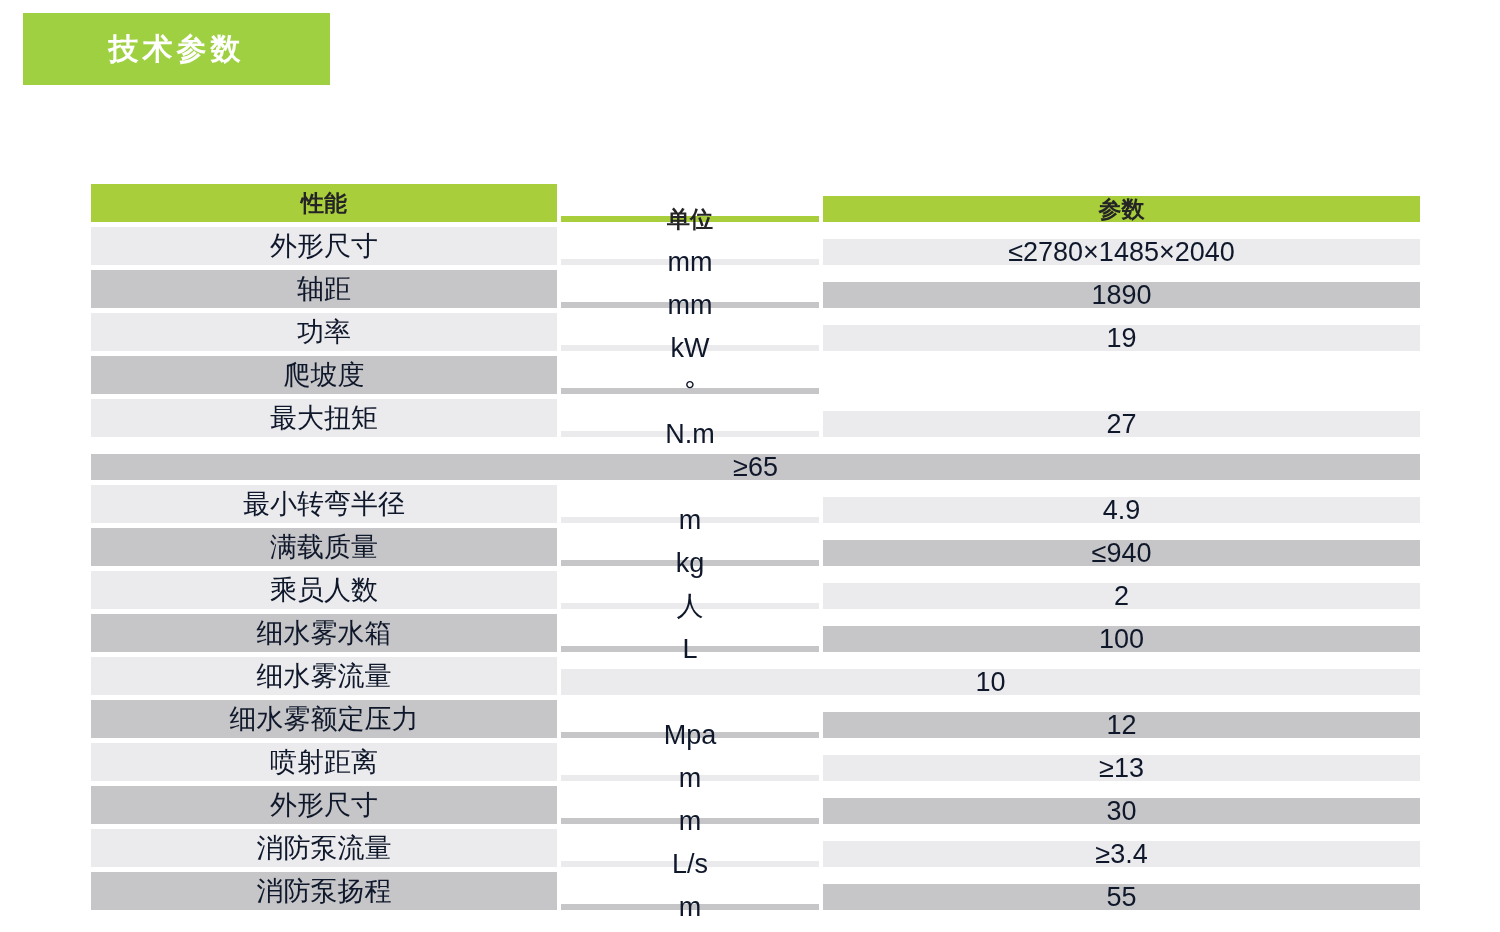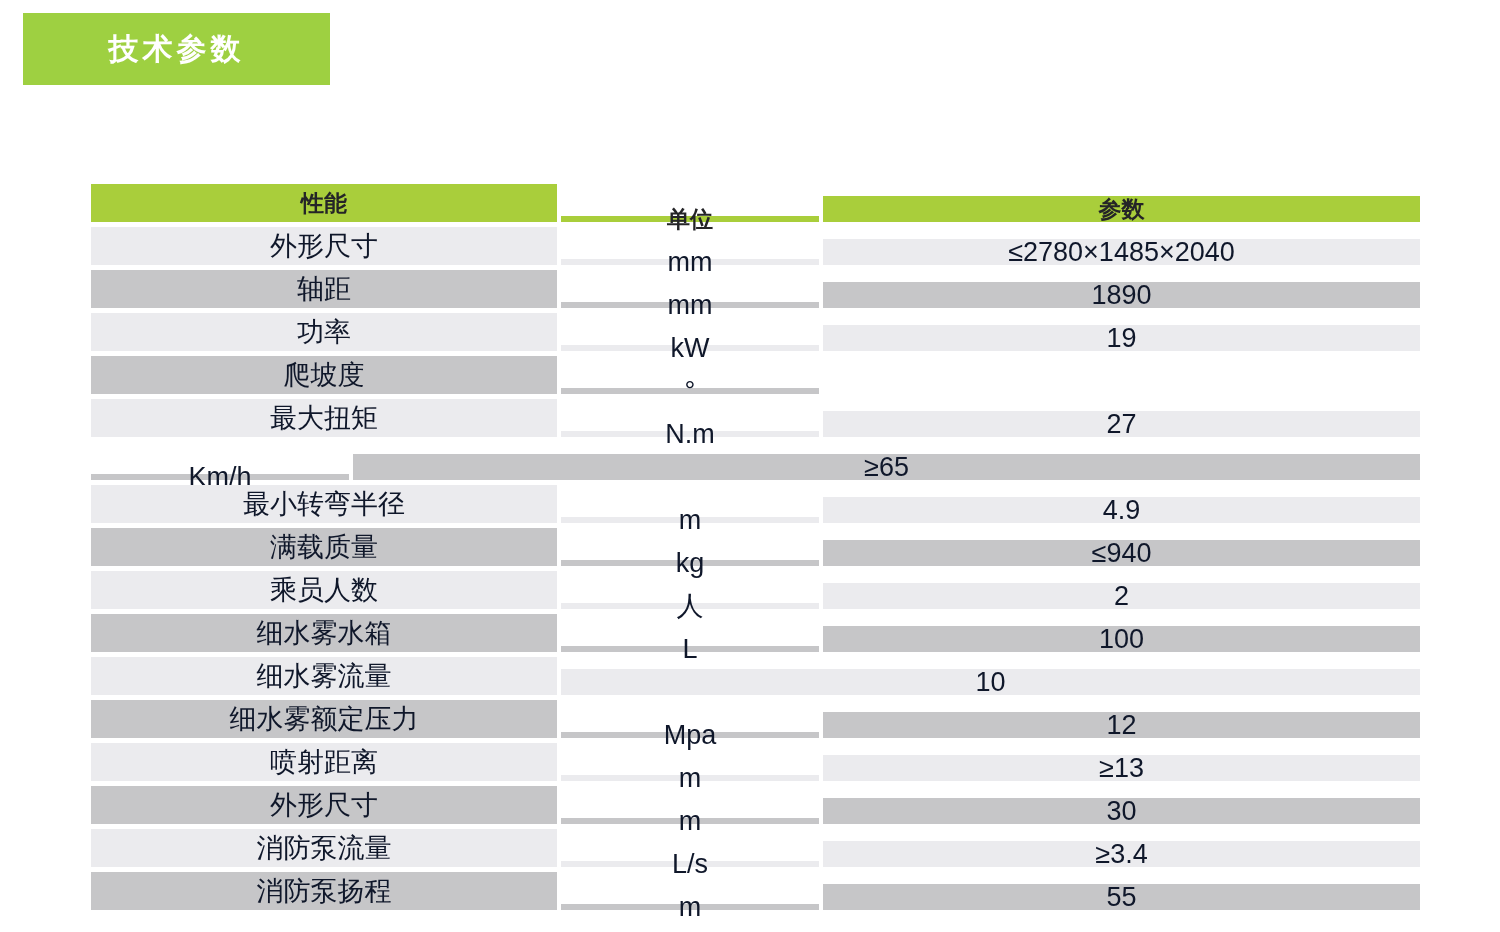--- a/index.html
+++ b/index.html
@@ -91,21 +91,20 @@
     <div class="cell c2">°</div>
   </div>
 
   <div class="trow">
     <div class="cell c1">最大扭矩</div>
     <div class="cell c2">N.m</div>
     <div class="cell c3">27</div>
   </div>
 
   <div class="trow">
-    <div class="cell c2">Km/h</div>
     <div class="cell c3">≥65</div>
   </div>
 
   <div class="trow">
     <div class="cell c1">最小转弯半径</div>
     <div class="cell c2">m</div>
     <div class="cell c3">4.9</div>
   </div>
 
   <div class="trow">

